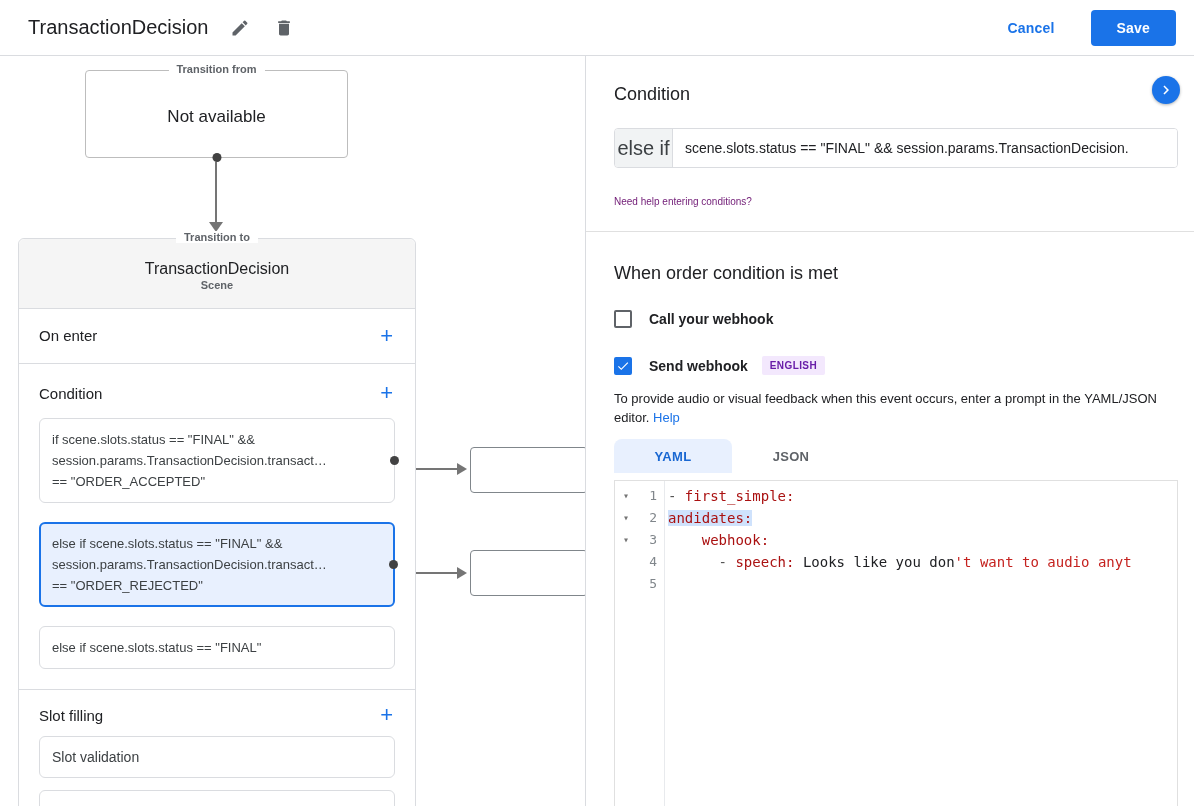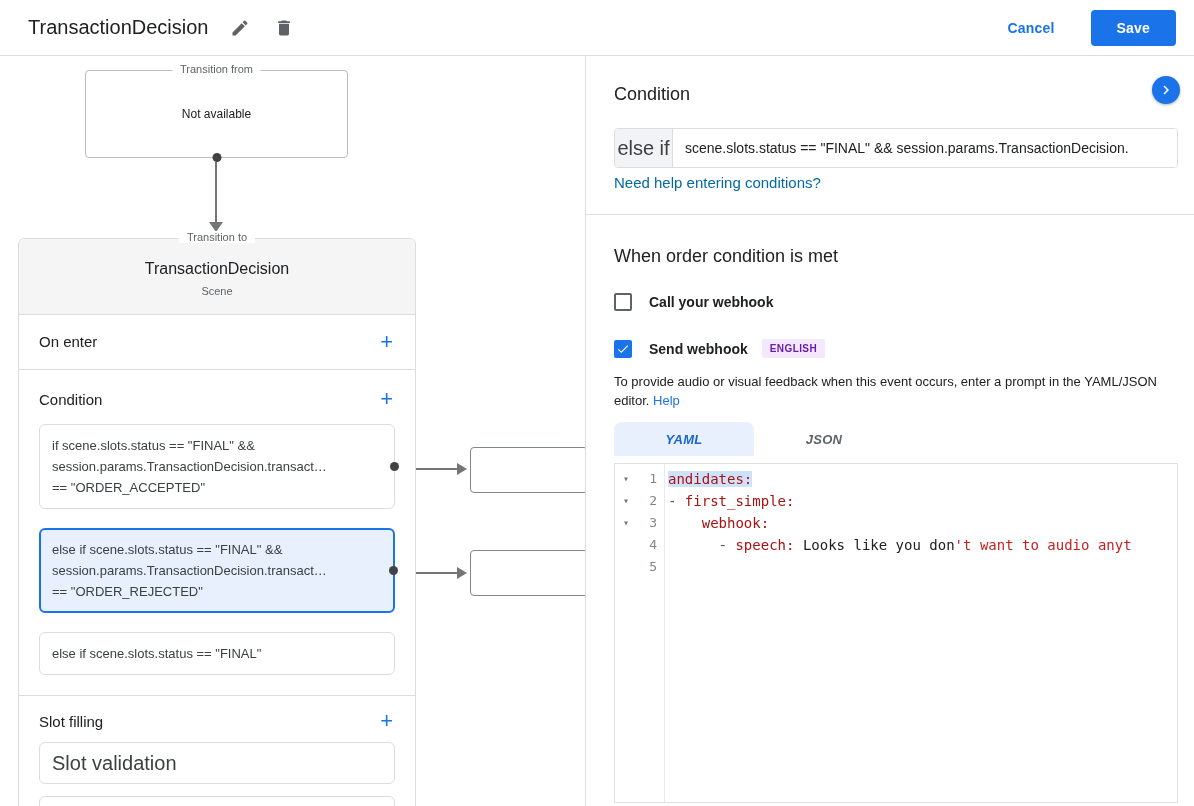--- a/index.html
+++ b/index.html
@@ -36,27 +36,27 @@
   }
 
   
   .canvas {
     position:absolute; left:0; top:56px; width:585px; height:750px;
     background:#fff; overflow:hidden;
   }
   .node-label {
     position:absolute; top:-8px; left:50%; transform:translateX(-50%);
     background:#fff; padding:0 8px; font-size:11px; color:#5f6368;
-    white-space:nowrap; z-index:2;
+    white-space:nowrap; z-index:2;font-weight:bold;
   }
   .tfrom-box {
     position:absolute; left:85px; top:14px; width:263px; height:88px;
     border:1px solid #bdbdbd; border-radius:4px; background:#fff;
   }
-  .tfrom-value { text-align:center; margin-top:36px; font-size:12px; }
+  .tfrom-value { text-align:center; margin-top:36px; font-size:17px; }
   .port-dot-bottom {
     position:absolute; left:50%; bottom:-5px; transform:translateX(-50%);
     width:9px; height:9px; border-radius:50%; background:#424242;
   }
   .varrow-line { position:absolute; left:215px; top:106px; width:2px; height:60px; background:#757575; }
   .varrow-head {
     position:absolute; left:209px; top:166px; width:0; height:0;
     border-left:7px solid transparent; border-right:7px solid transparent;
     border-top:10px solid #757575;
   }
@@ -78,21 +78,21 @@
 
   .tto-card {
     position:absolute; left:18px; top:182px; width:398px; height:640px;
     border:1px solid #dadce0; border-radius:6px; background:#fff;
   }
   .scene-header {
     background:#f5f5f5; border-bottom:1px solid #dadce0;
     border-radius:6px 6px 0 0; text-align:center; padding:20px 0 17px;
   }
   .scene-name { font-size:16px; line-height:20px; color:#202124; }
-  .scene-type { font-size:11px; color:#5f6368; margin-top:6px; }
+  .scene-type { font-size:11px; color:#5f6368; margin-top:0;font-weight:bold; }
   .enter-row {
     display:flex; justify-content:space-between; align-items:center;
     padding:18px 22px 18px 20px; border-bottom:1px solid #dadce0;
     font-size:15px; line-height:18px;
   }
   .plus-btn {
     color:#1a73e8; font-size:22px; line-height:18px; font-weight:400;
     background:none; border:none; cursor:pointer; padding:0;
   }
   .card-section { border-bottom:1px solid #dadce0; padding:16px 0 20px; }
@@ -107,21 +107,21 @@
   }
   .cond-card.first { margin-top:12px; }
   .cond-card.selected { background:#e8f0fe; border:2px solid #1a73e8; padding:9px 11px; }
   .edge-dot {
     position:absolute; right:-5px; top:50%; margin-top:-4.5px;
     width:9px; height:9px; border-radius:50%; background:#424242;
   }
   .slot-section { padding:12px 0 0; }
   .slot-card {
     margin:8px 20px 0; border:1px solid #dadce0; border-radius:6px;
-    background:#fff; padding:11px 12px; font-size:20px; line-height:18px;
+    background:#fff; padding:11px 12px; font-size:14px; line-height:18px;
     color:#3c4043; cursor:pointer;
   }
   .slot-card.partial { margin-top:12px; height:40px; }
 
   
   .panel {
     position:absolute; left:585px; top:56px; width:609px; height:750px;
     background:#fff; border-left:1px solid #dadce0;
     padding:0 16px 0 28px; overflow:hidden;
   }
@@ -140,21 +140,21 @@
   .cond-prefix {
     width:58px; flex-shrink:0; background:#f1f3f4; border-right:1px solid #dadce0;
     display:flex; align-items:center; justify-content:center;
     font-size:20px; color:#3c4043;
   }
   .cond-input {
     flex:1; border:none; outline:none; padding:0 12px;
     font-size:14px; color:#202124; font-family:inherit; background:#fff;
   }
   .help-link {
-    display:inline-block; margin-top:6px; font-size:15px; color:#0369a1;
+    display:inline-block; margin-top:28px; font-size:10px; color:#701a75;
     text-decoration:none; cursor:pointer;
   }
   .panel-divider { height:1px; background:#e0e0e0; margin:22px -16px 0 -28px; }
   .when-title { margin-top:28px; font-size:18px; font-weight:400; line-height:26px; }
   .check-row { margin-top:24px; display:flex; align-items:center; }
   .check-row.prompts { margin-top:28px; }
   .checkbox {
     width:18px; height:18px; border:2px solid #5f6368; border-radius:2px;
     background:#fff; cursor:pointer; flex-shrink:0;
     display:flex; align-items:center; justify-content:center;
@@ -162,23 +162,23 @@
   .checkbox.checked { background:#1a73e8; border-color:#1a73e8; color:#fff; }
   .check-label { margin-left:17px; font-size:14px; font-weight:bold; color:#202124; }
   .lang-badge {
     margin-left:14px; background:#f3e8fd; color:#681da8; font-size:10px;
     font-weight:bold; letter-spacing:.4px; padding:4px 8px; border-radius:2px;
   }
   .description { margin-top:14px; font-size:13px; line-height:19px; max-width:556px; color:#202124; }
   .help-inline { color:#1a73e8; cursor:pointer; text-decoration:none; }
   .tabs { margin-top:12px; display:flex; }
   .tab {
-    width:140px; height:34px; display:flex; align-items:center; justify-content:center;
+    width:118px; height:34px; display:flex; align-items:center; justify-content:center;
     font-size:13px; font-weight:bold; letter-spacing:.3px; color:#5f6368;
-    background:none; border:none; cursor:pointer; font-family:inherit;font-style:italic;
+    background:none; border:none; cursor:pointer; font-family:inherit;
   }
   .tab.active { background:#e8f0fe; color:#1967d2; border-radius:8px 8px 0 0; }
 
   
   .editor {
     margin-top:7px; height:340px; border:1px solid #e0e0e0; background:#fff;
     display:flex; font-family:"DejaVu Sans Mono", monospace;
     font-size:14px; line-height:22px; overflow:hidden;
   }
   .gutter { width:50px; flex-shrink:0; border-right:1px solid #e8eaed; padding-top:4px; }
@@ -352,20 +352,20 @@
         <span class="fold"></span>
         <span class="lnum">4</span>
       </div>
       <div class="gutter-row">
         <span class="fold"></span>
         <span class="lnum">5</span>
       </div>
     </div>
 
     <div class="code-area">
+      <div class="code-line"><span class="tok-meta">- </span><span class="tok-key">first_simple:</span></div>
       <div class="code-line"><span class="tok-key sel">andidates:</span></div>
-      <div class="code-line"><span class="tok-meta">- </span><span class="tok-key">first_simple:</span></div>
       <div class="code-line"><span class="tok-plain">    </span><span class="tok-key">webhook:</span></div>
       <div class="code-line"><span class="tok-meta">      - </span><span class="tok-key">speech:</span><span class="tok-plain"> Looks like you don</span><span class="tok-string">'t want to audio anyt</span></div>
       <div class="code-line"></div>
     </div>
   </div>
 </aside>
 
 </body></html>

